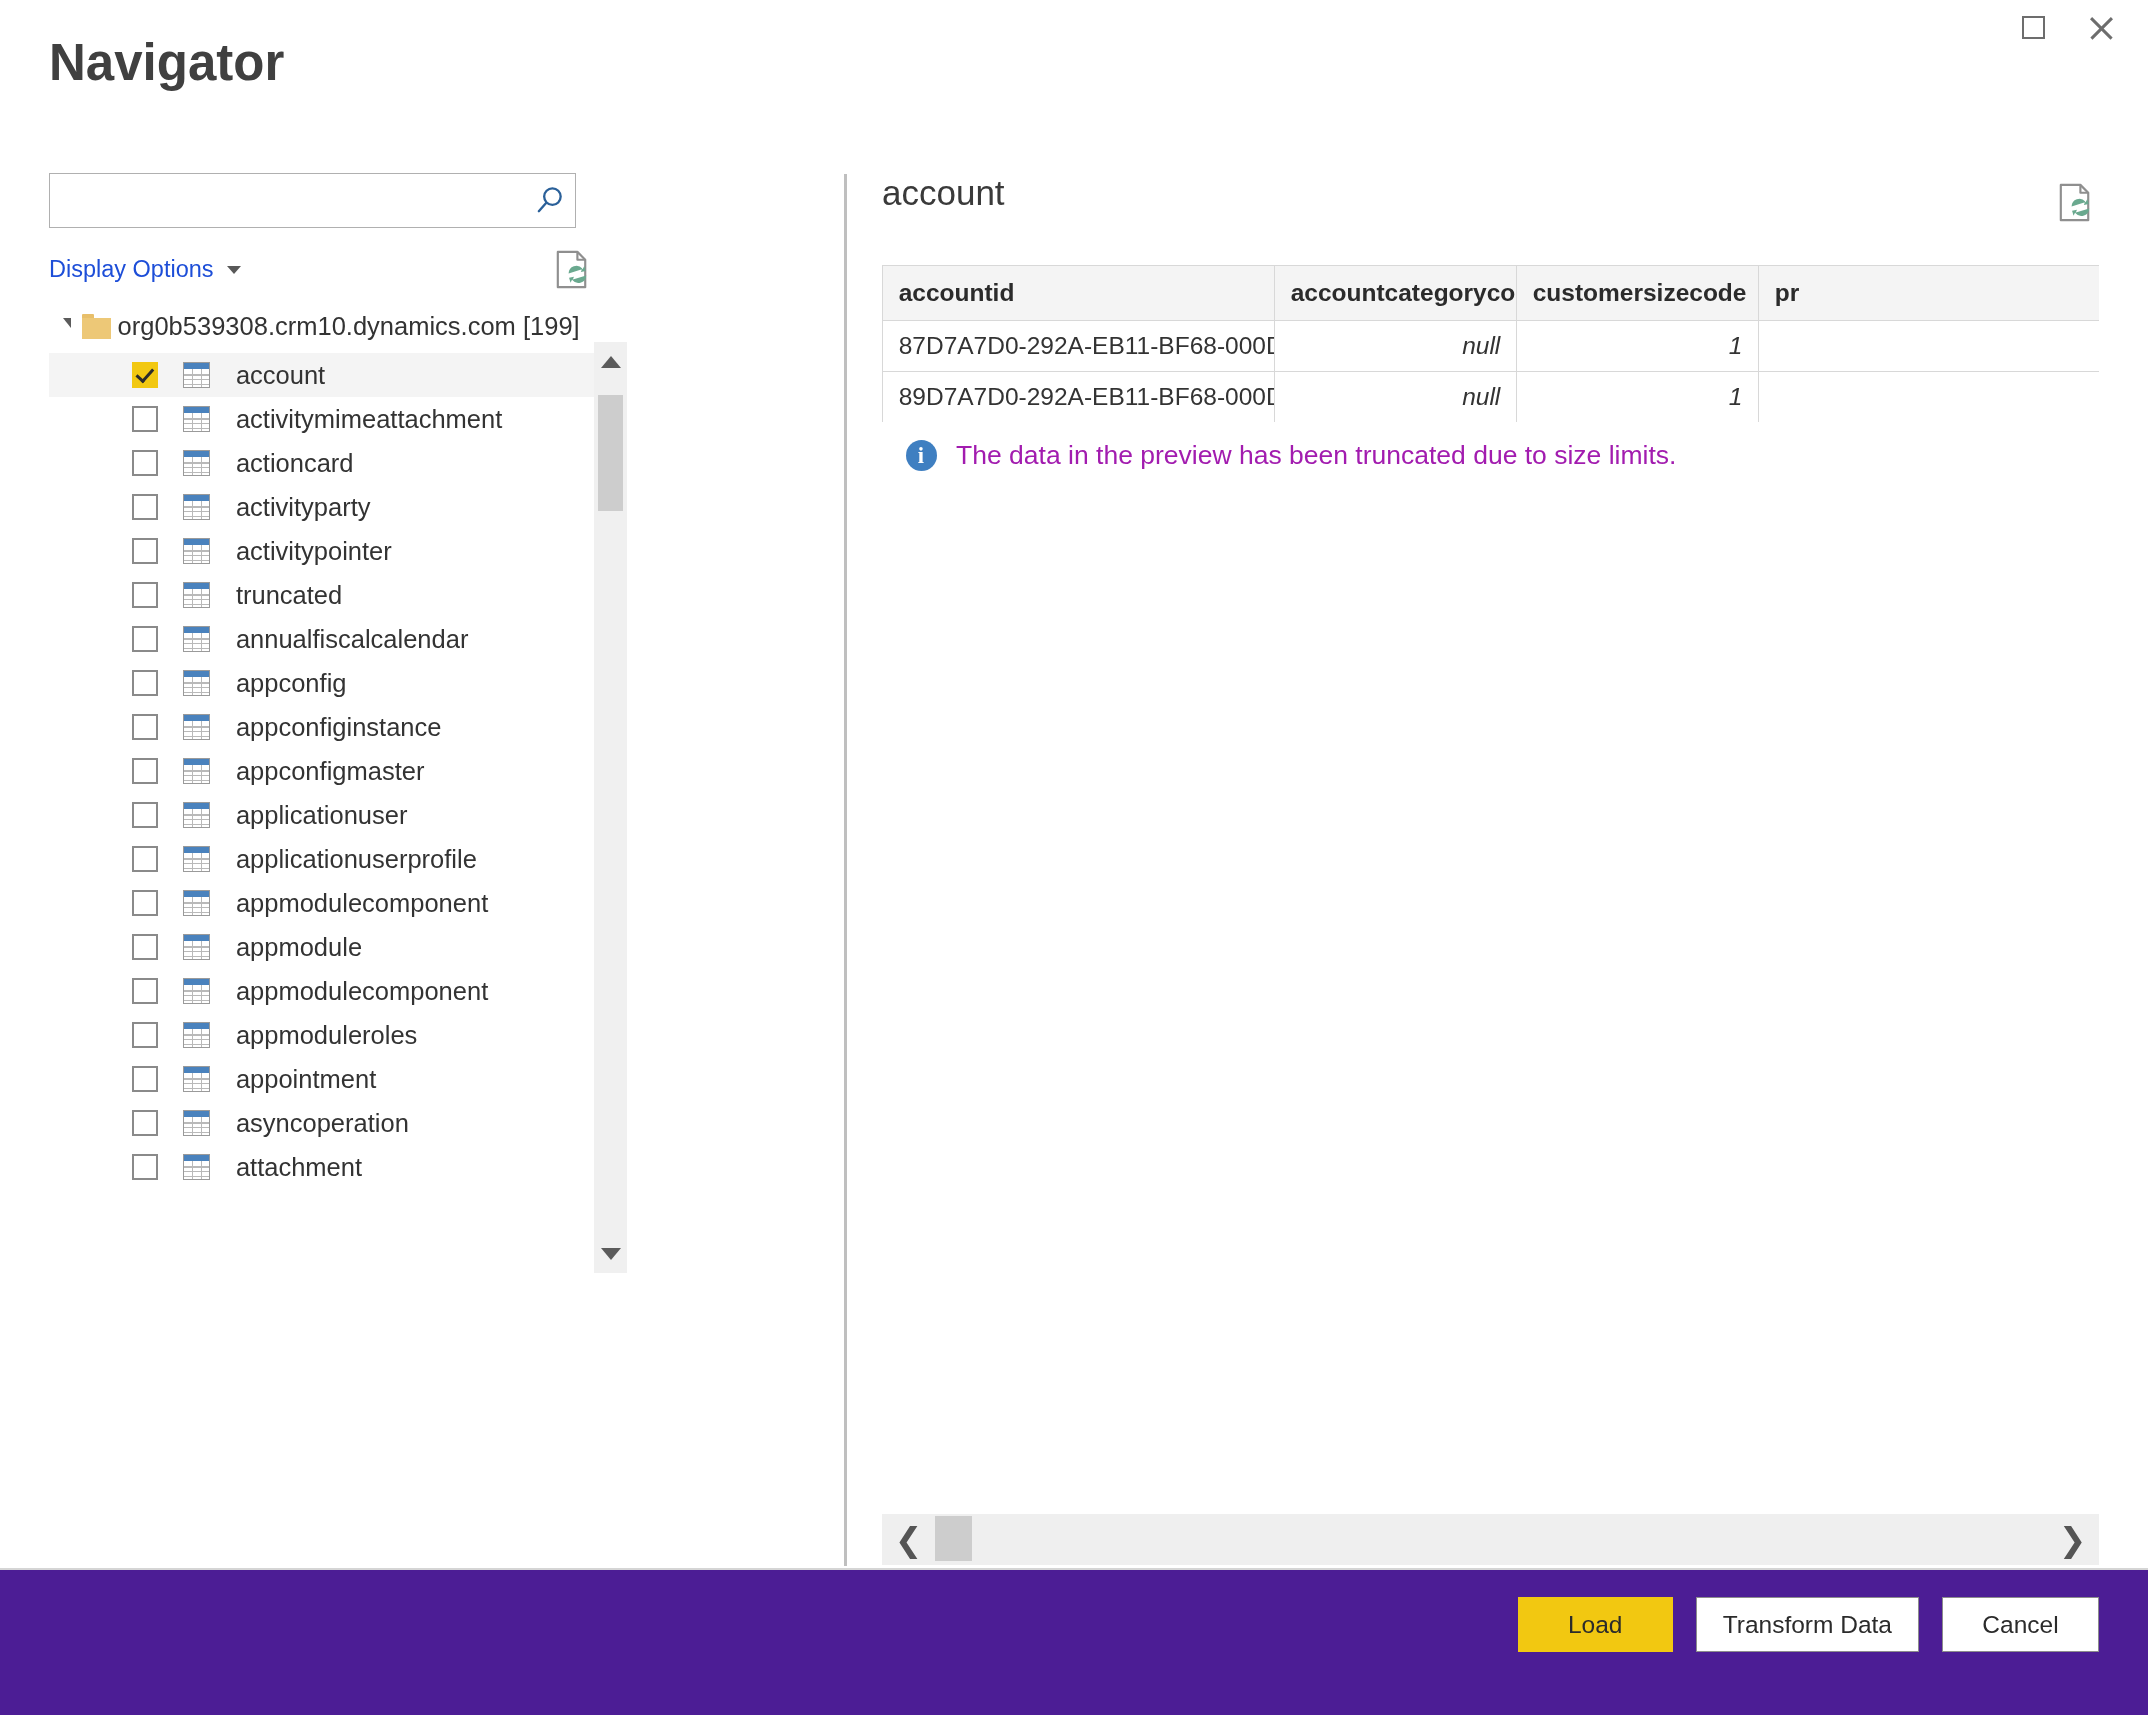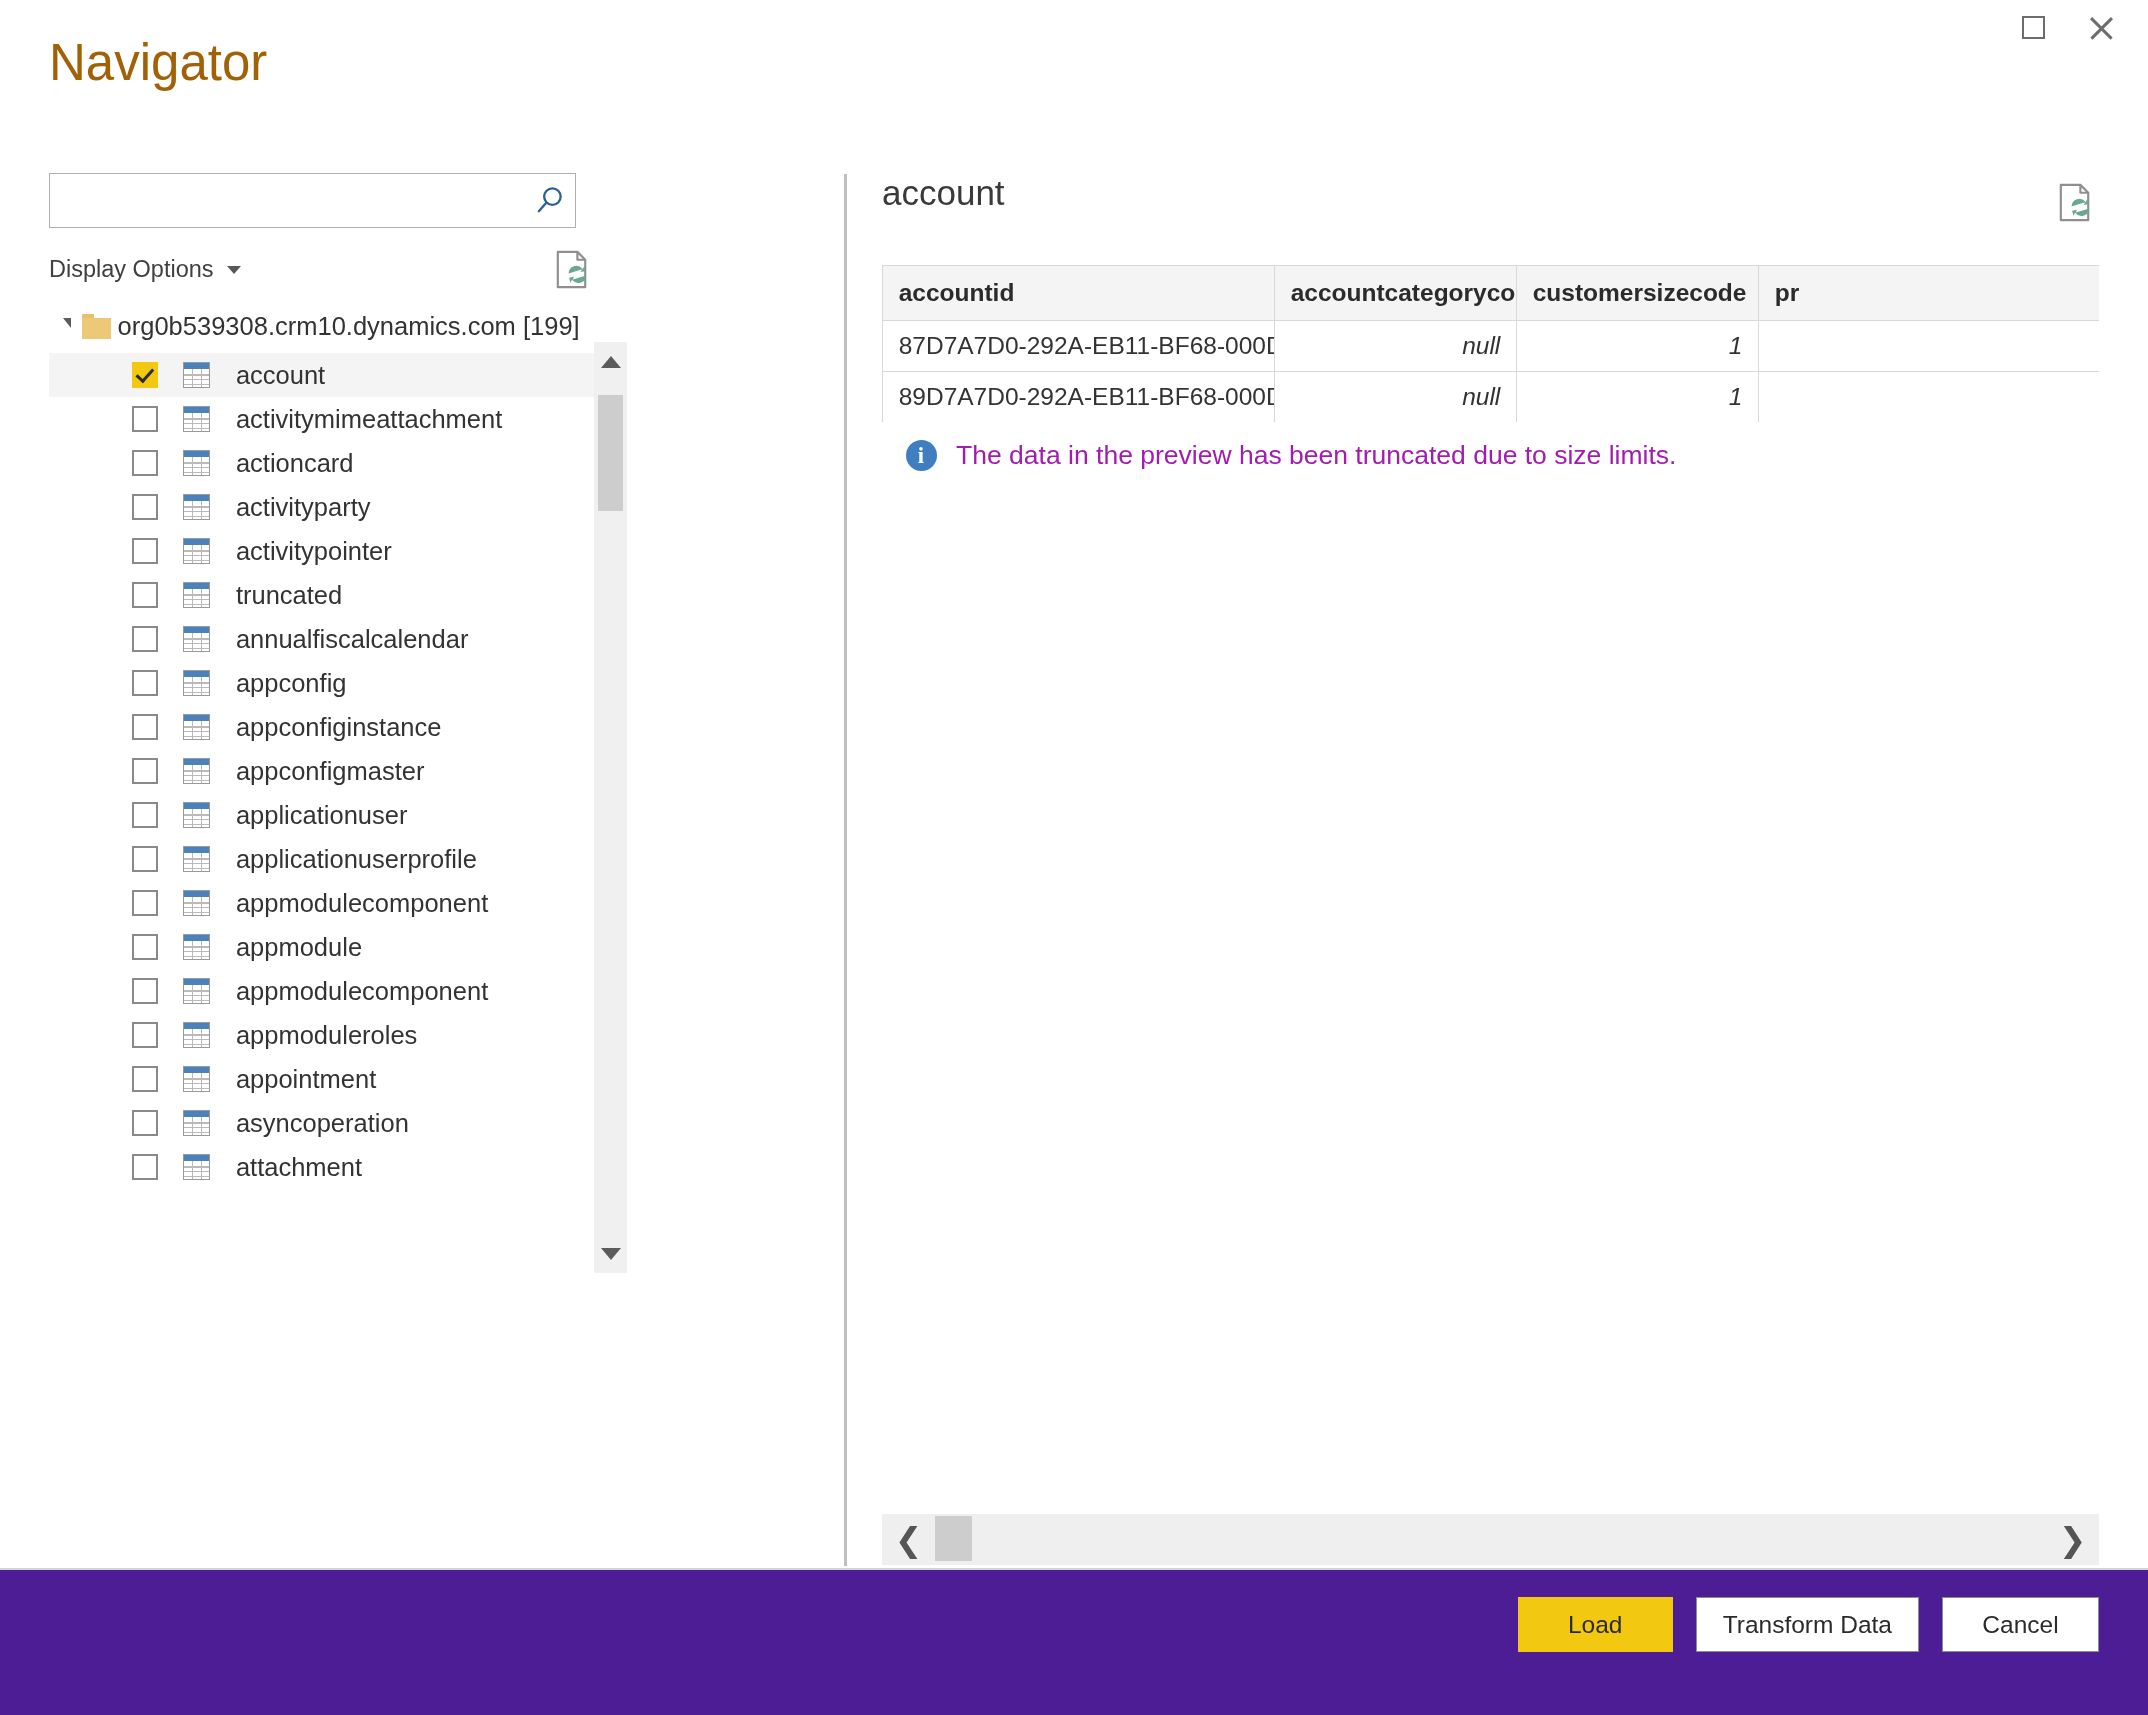--- a/index.html
+++ b/index.html
@@ -54,22 +54,22 @@
   }
   .glyph-close::before { transform: rotate(45deg); }
   .glyph-close::after  { transform: rotate(-45deg); }
 
   
   .dialog-title {
     position: absolute;
     left: 49px;
     top: 37px;
     font-size: 51px;
-    font-weight: 400;
-    color: #a16207;
+    font-weight: 700;
+    color: #404040;
     letter-spacing: 0px;
     line-height: 1;
   }
 
   
   .left-pane {
     position: absolute;
     left: 49px;
     top: 173px;
     width: 745px;
@@ -121,21 +121,21 @@
     align-items: center;
     gap: 13.7px;
     cursor: pointer;
     background: none;
     border: 0;
     padding: 0;
     font-family: "Liberation Sans", sans-serif;
   }
   .display-options-label {
     font-size: 23.5px;
-    color: #404040;
+    color: #1d4ed8;
     font-weight: 400;
   }
   .caret-down {
     width: 0; height: 0;
     border-left: 7.8px solid transparent;
     border-right: 7.8px solid transparent;
     border-top: 8.8px solid #595959;
   }
   .refresh-doc-left {
     position: absolute;

